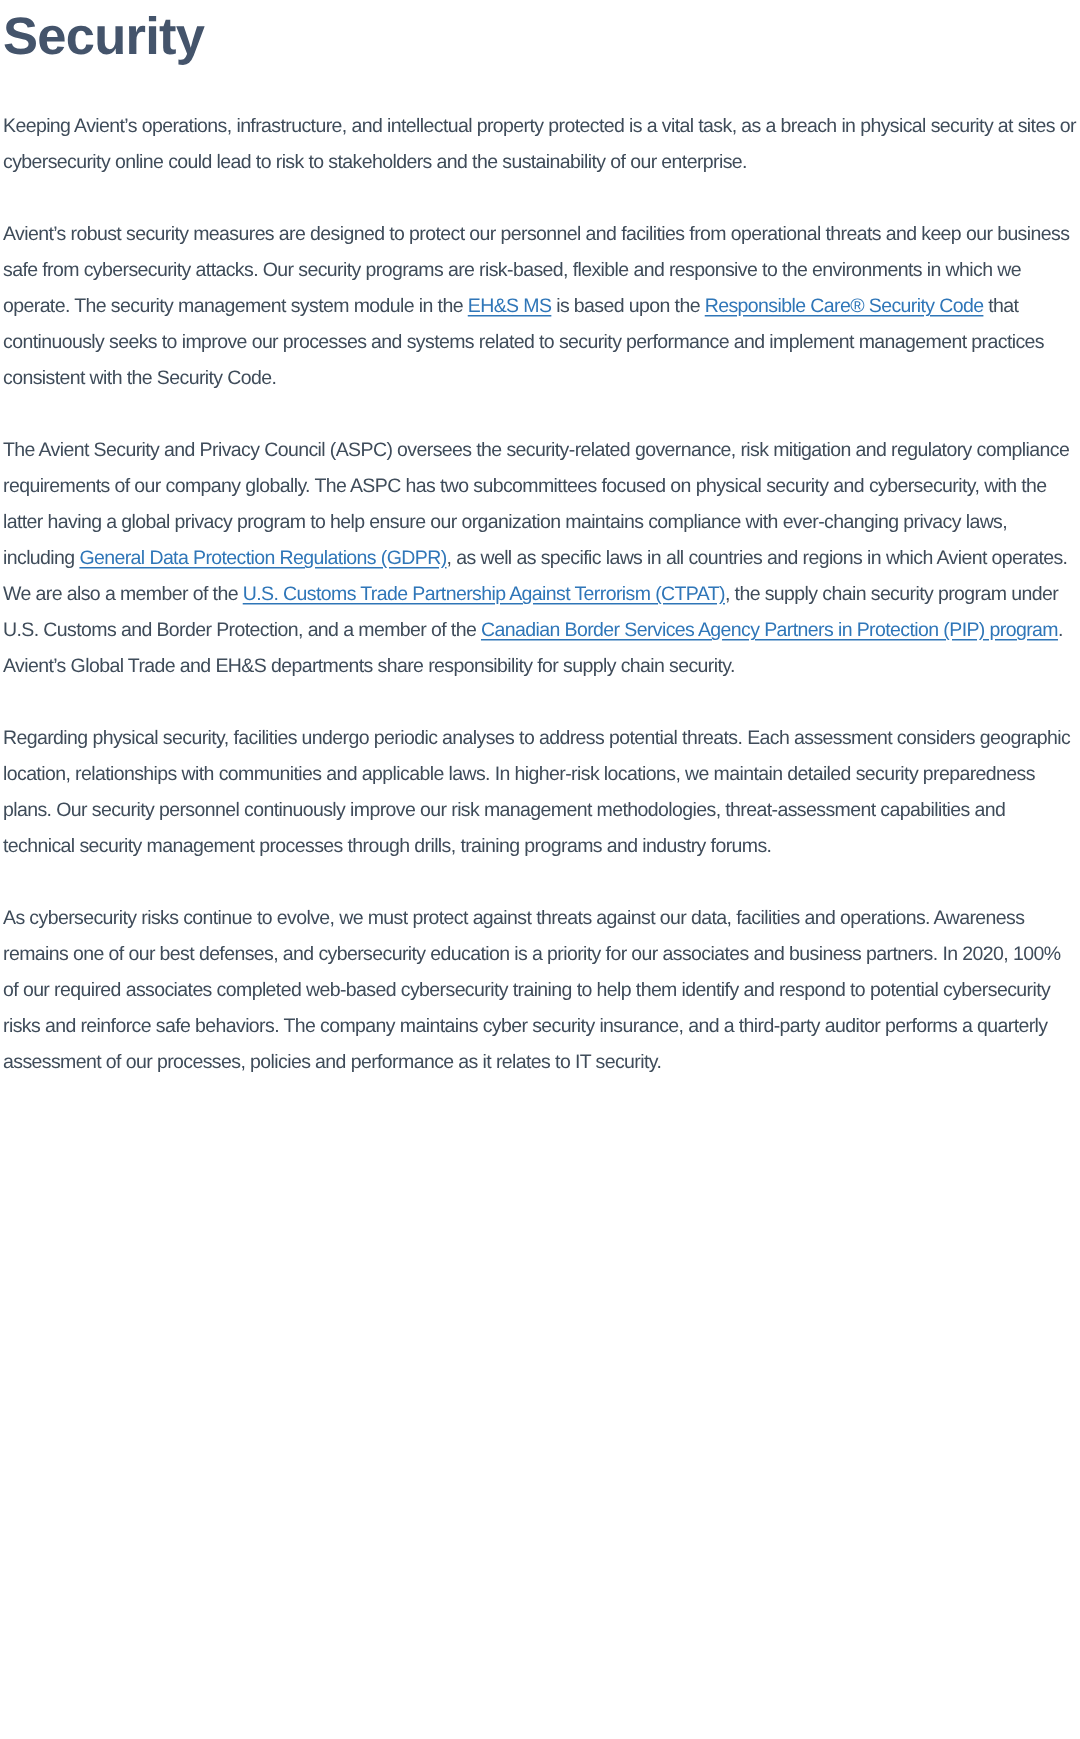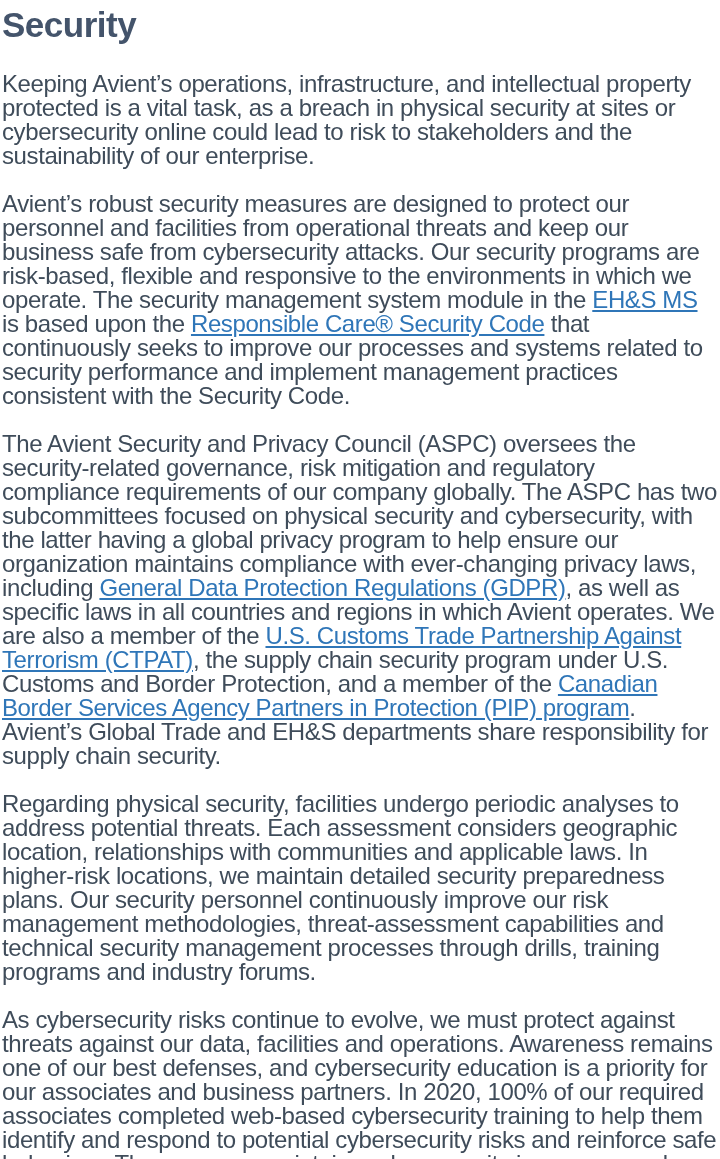--- a/index.html
+++ b/index.html
@@ -21,21 +21,21 @@
   h1.page-title{
     margin:0 0 26px 0;
     font-size:35px;
     line-height:42px;
     font-weight:bold;
     letter-spacing:-0.5px;
     color:var(--heading);
   }
   .body-copy p{
     margin:0 0 24px 0;
-    font-size:24px;
+    font-size:13px;
     line-height:24px;
     letter-spacing:-0.4px;
     color:var(--body-text);
   }
   .body-copy a{
     color:var(--link);
     text-decoration:underline;
     text-decoration-color:var(--link);
     text-underline-offset:2px;
     cursor:pointer;

